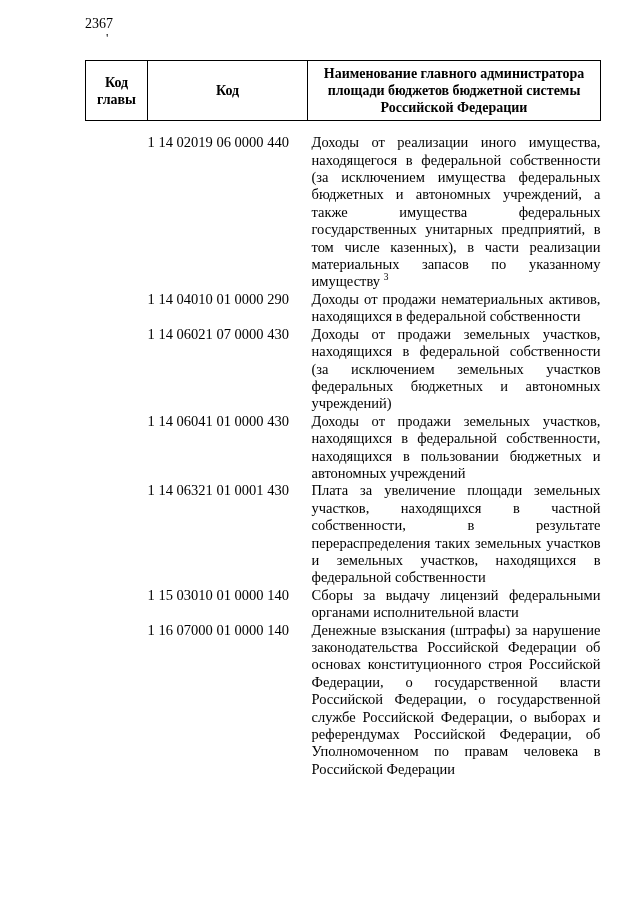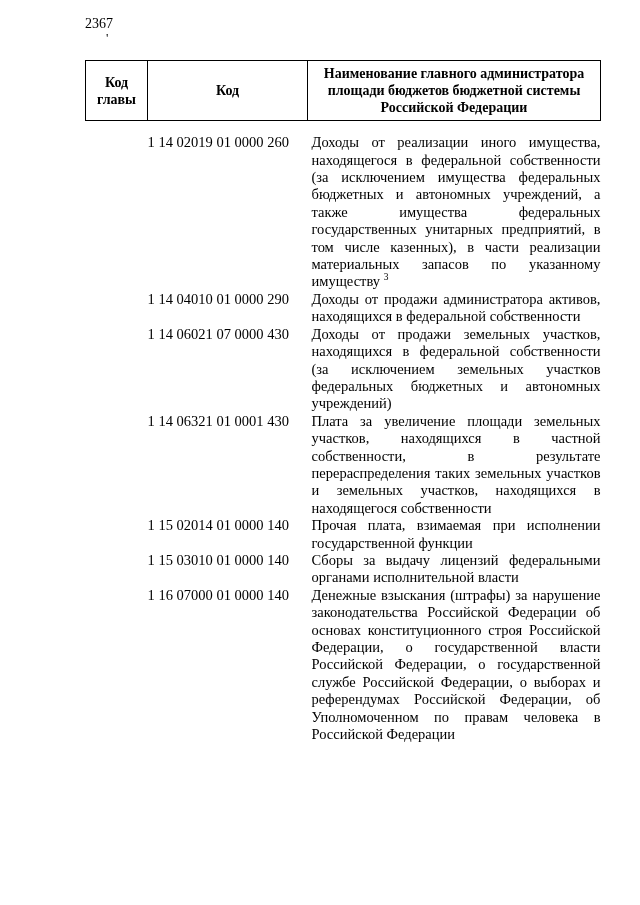--- a/index.html
+++ b/index.html
@@ -98,42 +98,42 @@
 главы</th>
         <th>Код</th>
         <th>Наименование главного администратора
 площади бюджетов бюджетной системы
 Российской Федерации</th>
       </tr>
     </thead>
     <tbody id="table-body">
         <tr>
           <td class="col-chapter"></td>
-          <td class="col-code">1 14 02019 01 0000 260</td>
+          <td class="col-code">1 14 02019 06 0000 440</td>
           <td class="col-name">Доходы от реализации иного имущества, находящегося в федеральной собственности (за исключением имущества федеральных бюджетных и автономных учреждений, а также имущества федеральных государственных унитарных предприятий, в том числе казенных), в части реализации материальных запасов по указанному имуществу <sup>3</sup></td>
         </tr>
         <tr>
           <td class="col-chapter"></td>
           <td class="col-code">1 14 04010 01 0000 290</td>
-          <td class="col-name">Доходы от продажи администратора активов, находящихся в федеральной собственности</td>
+          <td class="col-name">Доходы от продажи нематериальных активов, находящихся в федеральной собственности</td>
         </tr>
         <tr>
           <td class="col-chapter"></td>
           <td class="col-code">1 14 06021 07 0000 430</td>
           <td class="col-name">Доходы от продажи земельных участков, находящихся в федеральной собственности (за исключением земельных участков федеральных бюджетных и автономных учреждений)</td>
         </tr>
         <tr>
           <td class="col-chapter"></td>
-          <td class="col-code">1 14 06321 01 0001 430</td>
-          <td class="col-name">Плата за увеличение площади земельных участков, находящихся в частной собственности, в результате перераспределения таких земельных участков и земельных участков, находящихся в находящегося собственности</td>
+          <td class="col-code">1 14 06041 01 0000 430</td>
+          <td class="col-name">Доходы от продажи земельных участков, находящихся в федеральной собственности, находящихся в пользовании бюджетных и автономных учреждений</td>
         </tr>
         <tr>
           <td class="col-chapter"></td>
-          <td class="col-code">1 15 02014 01 0000 140</td>
-          <td class="col-name">Прочая плата, взимаемая при исполнении государственной функции</td>
+          <td class="col-code">1 14 06321 01 0001 430</td>
+          <td class="col-name">Плата за увеличение площади земельных участков, находящихся в частной собственности, в результате перераспределения таких земельных участков и земельных участков, находящихся в федеральной собственности</td>
         </tr>
         <tr>
           <td class="col-chapter"></td>
           <td class="col-code">1 15 03010 01 0000 140</td>
           <td class="col-name">Сборы за выдачу лицензий федеральными органами исполнительной власти</td>
         </tr>
         <tr>
           <td class="col-chapter"></td>
           <td class="col-code">1 16 07000 01 0000 140</td>
           <td class="col-name">Денежные взыскания (штрафы) за нарушение законодательства Российской Федерации об основах конституционного строя Российской Федерации, о государственной власти Российской Федерации, о государственной службе Российской Федерации, о выборах и референдумах Российской Федерации, об Уполномоченном по правам человека в Российской Федерации</td>

